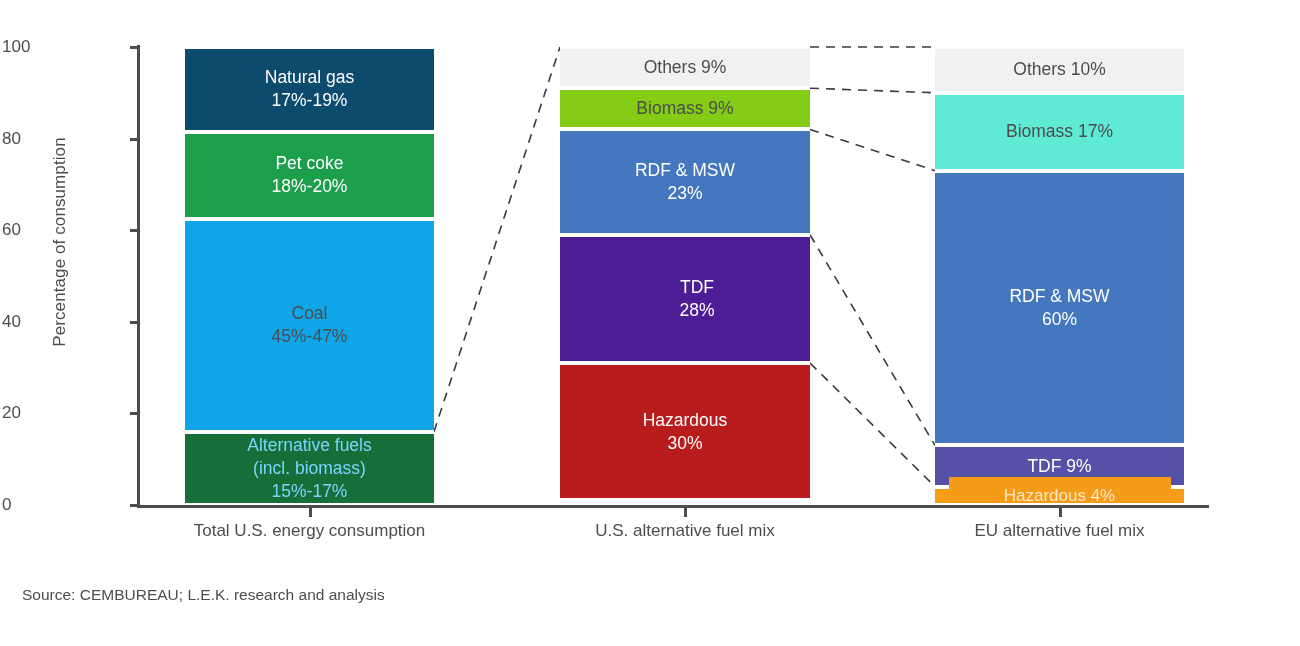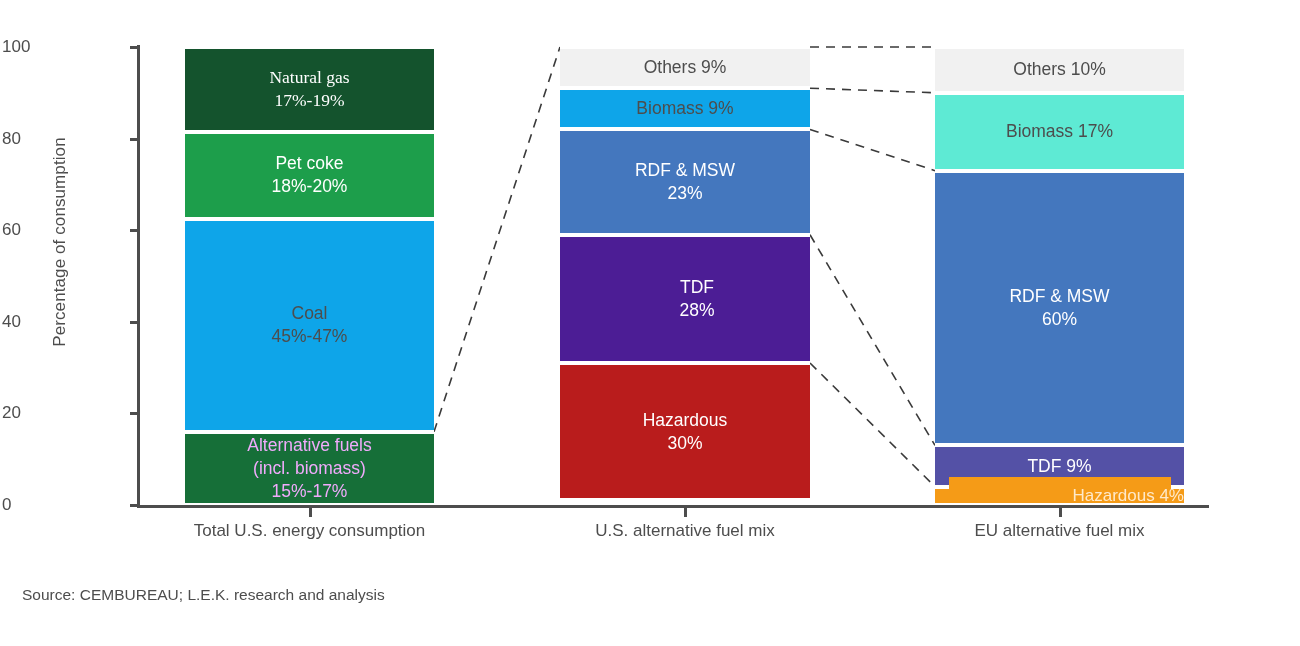--- a/index.html
+++ b/index.html
@@ -140,43 +140,43 @@
       <line x1="434" y1="431.72" x2="560" y2="47" stroke="#3a3a3a" stroke-width="1.6" stroke-dasharray="9 7"></line>
       <line x1="810" y1="47" x2="935" y2="47" stroke="#3a3a3a" stroke-width="1.6" stroke-dasharray="9 7"></line>
       <line x1="810" y1="88.21999999999997" x2="935" y2="92.80000000000001" stroke="#3a3a3a" stroke-width="1.6" stroke-dasharray="9 7"></line>
       <line x1="810" y1="129.44" x2="935" y2="170.66000000000003" stroke="#3a3a3a" stroke-width="1.6" stroke-dasharray="9 7"></line>
       <line x1="810" y1="234.78000000000003" x2="935" y2="445.46" stroke="#3a3a3a" stroke-width="1.6" stroke-dasharray="9 7"></line>
       <line x1="810" y1="363.02" x2="935" y2="486.68" stroke="#3a3a3a" stroke-width="1.6" stroke-dasharray="9 7"></line>
     </svg>
 
   <div id="bars">
       <div class="bar" style="left: 185px; width: 249px; top: 47px; height: 458px;">
-        <div class="seg" style="top: 0px; height: 84.73px; background: #14532d; color: rgb(255, 255, 255); font-family: Liberation Serif, serif;">
+        <div class="seg" style="top: 0px; height: 84.73px; background: #0c4a6e; color: rgb(255, 255, 255);">
           <span class="l1">Natural gas</span>
           <span class="l2">17%-19%</span>
         </div>
         <div class="seg" style="top: 84.73px; height: 87.02px; background: rgb(29, 158, 75); color: rgb(255, 255, 255);">
           <span class="l1">Pet coke</span>
           <span class="l2">18%-20%</span>
         </div>
         <div class="seg" style="top: 171.75px; height: 212.97px; background: #0ea5e9; color: rgb(77, 77, 77);">
           <span class="l1">Coal</span>
           <span class="l2">45%-47%</span>
         </div>
-        <div class="seg" style="top: 384.72px; height: 73.28px; background: rgb(22, 111, 56); color: #f0abfc;">
+        <div class="seg" style="top: 384.72px; height: 73.28px; background: rgb(22, 111, 56); color: #7dd3fc;">
           <span class="l1">Alternative fuels</span>
           <span class="l2">(incl. biomass)</span>
           <span class="l3">15%-17%</span>
         </div>
       </div>
       <div class="bar" style="left: 560px; width: 250px; top: 47px; height: 458px;">
         <div class="seg" style="top: 0px; height: 41.22px; background: rgb(241, 241, 241); color: rgb(77, 77, 77);">
           <span class="l1">Others 9%</span>
         </div>
-        <div class="seg" style="top: 41.22px; height: 41.22px; background: #0ea5e9; color: rgb(77, 77, 77);">
+        <div class="seg" style="top: 41.22px; height: 41.22px; background: #84cc16; color: rgb(77, 77, 77);">
           <span class="l1">Biomass 9%</span>
         </div>
         <div class="seg" style="top: 82.44px; height: 105.34px; background: rgb(68, 119, 190); color: rgb(255, 255, 255);">
           <span class="l1">RDF &amp; MSW</span>
           <span class="l2">23%</span>
         </div>
         <div class="seg" style="top: 187.78px; height: 128.24px; background: #4c1d95; color: rgb(255, 255, 255); padding-left: 24px;">
           <span class="l1">TDF</span>
           <span class="l2">28%</span>
         </div>
@@ -192,21 +192,21 @@
         <div class="seg" style="top: 45.8px; height: 77.86px; background: #5eead4; color: rgb(77, 77, 77);">
           <span class="l1">Biomass 17%</span>
         </div>
         <div class="seg" style="top: 123.66px; height: 274.8px; background: rgb(68, 119, 190); color: rgb(255, 255, 255);">
           <span class="l1">RDF &amp; MSW</span>
           <span class="l2">60%</span>
         </div>
         <div class="seg" style="top: 398.46px; height: 41.22px; background: rgb(84, 81, 166); color: rgb(255, 255, 255);">
           <span class="l1">TDF 9%</span>
         </div>
-        <div class="seg" style="top: 439.68px; height: 18.32px; background: rgb(245, 155, 23); color: rgb(255, 233, 201); font-size: 17px; align-items: flex-end;">
+        <div class="seg" style="top: 439.68px; height: 18.32px; background: rgb(245, 155, 23); color: rgb(255, 233, 201); font-size: 17px;">
           <span class="l1">Hazardous 4%</span>
           <div class="hazard-callout"></div>
         </div>
       </div>
     </div>
 
   <div class="notes">
     <div>Source: CEMBUREAU; L.E.K. research and analysis</div>
   </div>
 

